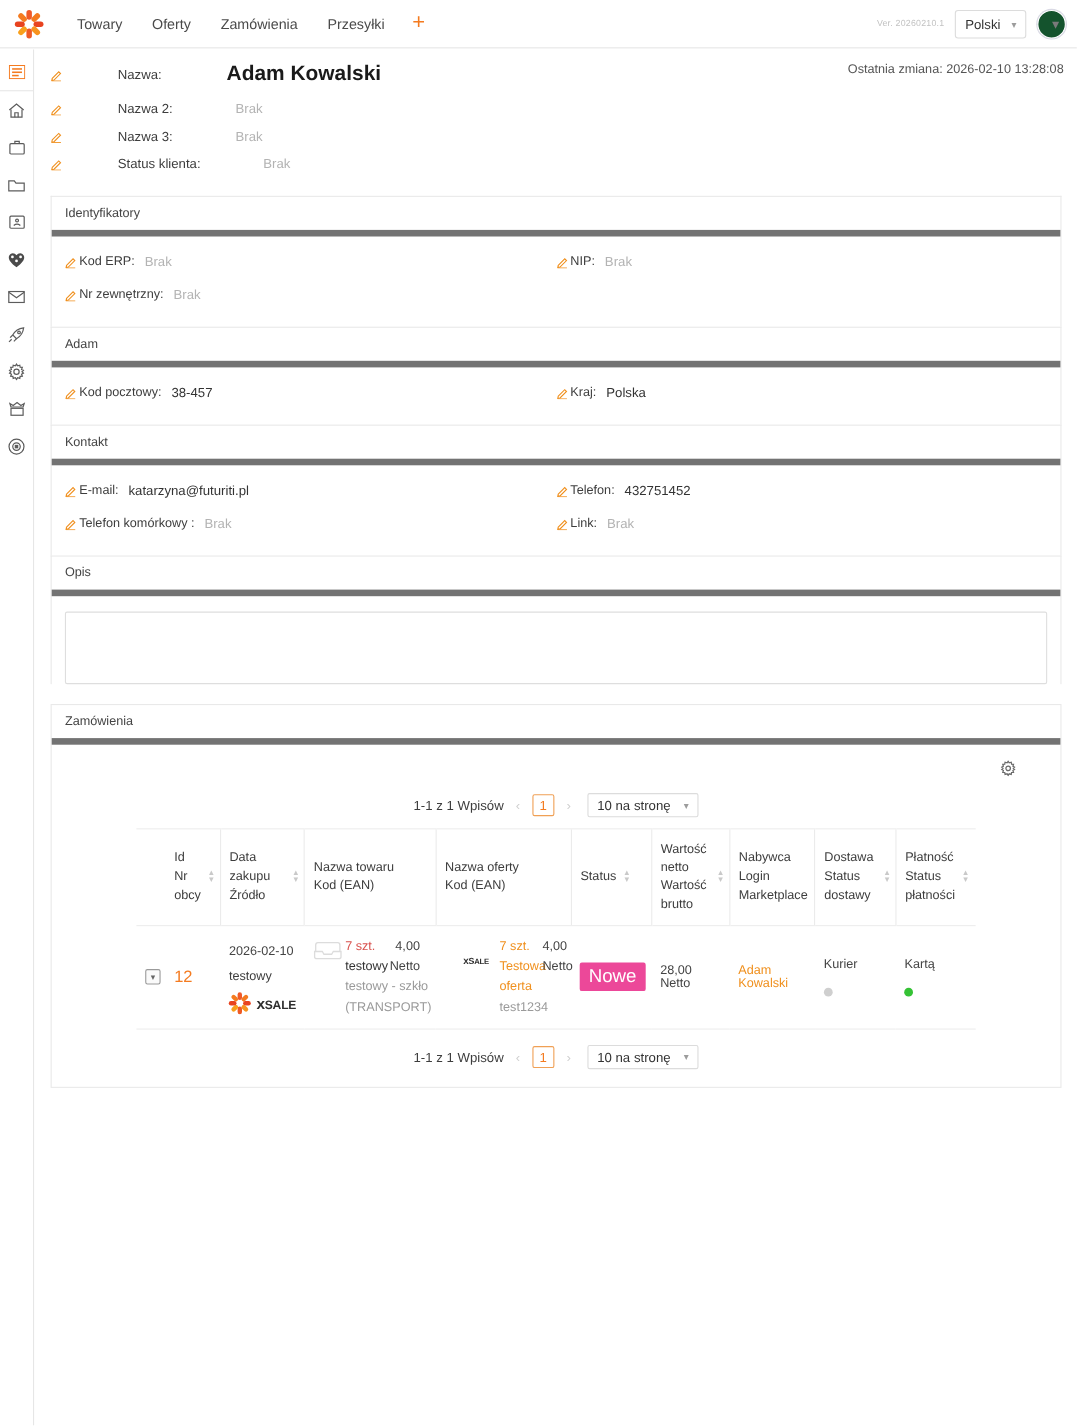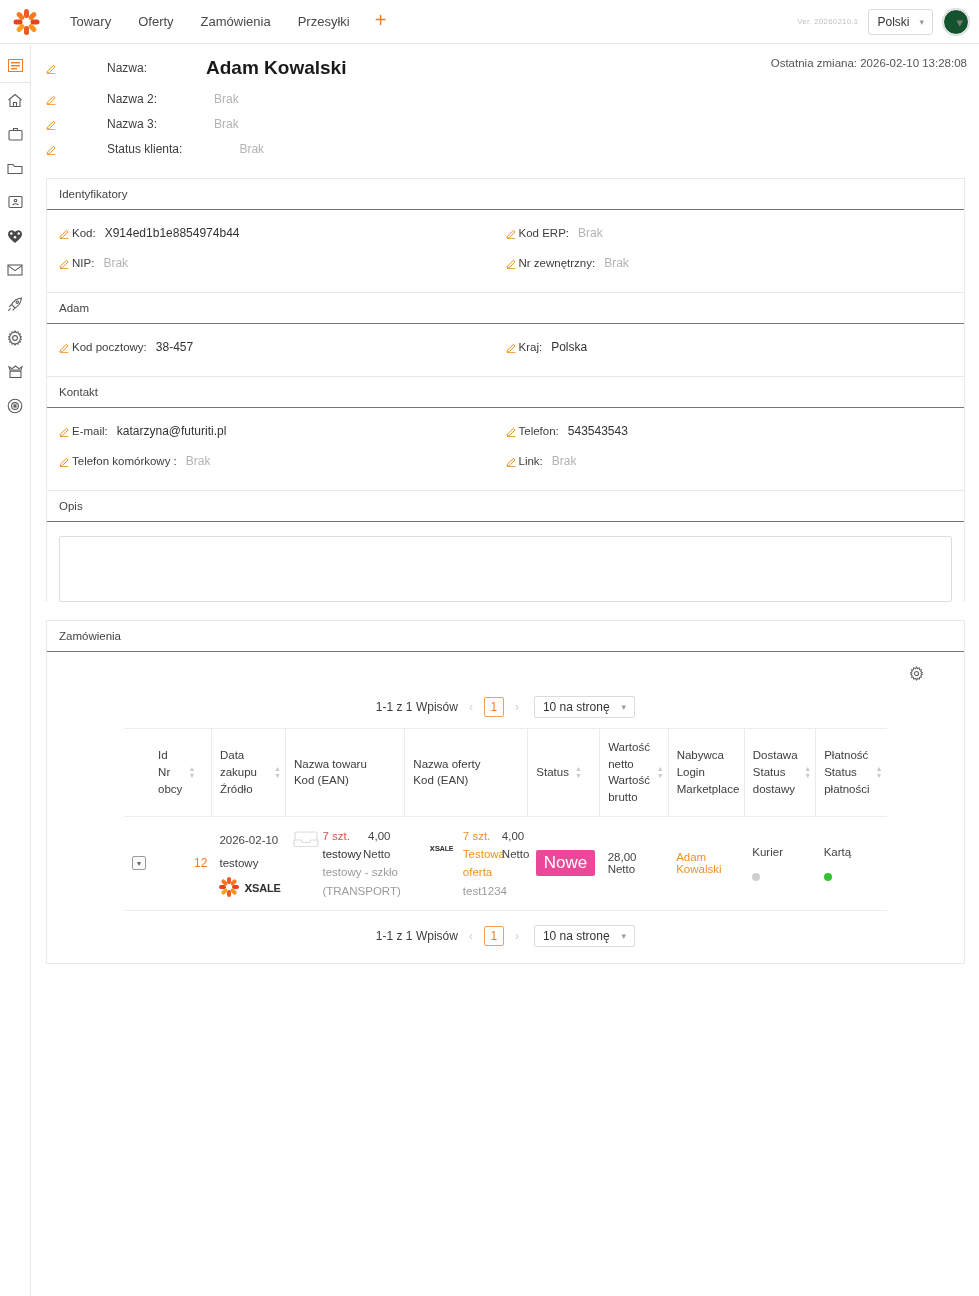--- a/index.html
+++ b/index.html
@@ -106,21 +106,21 @@
 
   
   .card {
     margin: 0 14px 0 14px;
     border: 1px solid #e9e9e9; border-bottom: none;
     background: #fff;
   }
   .card.first { margin-top: 22px; }
   .card-title {
     padding: 9px 12px; font-size: 11.5px; color: #444;
-    border-bottom: 1px solid #737373;
+    border-bottom: 6px solid #737373;
   }
   .card-body { padding: 16px 12px 6px 12px; }
   .grid2 { display: flex; flex-wrap: wrap; }
   .grid2 .cell { width: 50%; margin-bottom: 16px; display: flex; align-items: center; }
   .grid2 .cell .fld-label { font-size: 11.5px; }
   .grid2 .cell .fld-value { font-size: 12px; margin-left: 9px; }
 
   .desc-box {
     margin: 14px 12px 18px 12px; height: 66px;
     border: 1px solid #dedede; border-radius: 2px; background: #fff;
@@ -169,21 +169,21 @@
 
   table.orders tbody td {
     padding: 10px 4px 10px 8px; font-size: 11.5px; color: #444;
     vertical-align: middle; border-bottom: 1px solid #ededed;
   }
   .row-check {
     width: 14px; height: 14px; border: 1px solid #9a9a9a; border-radius: 2px;
     display: flex; align-items: center; justify-content: center;
     color: #666; font-size: 8px; background: #fafafa;
   }
-  .id-num { color: #f47b20; font-size: 12px; margin-left: 36px; }
+  .id-num { color: #f47b20; font-size: 15px; }
   .date-cell { line-height: 2.0; }
   .src-name { color: #3d3d3d; }
   .xsale-logo { display: flex; align-items: center; gap: 5px; margin-top: 2px; }
   .xsale-logo .mark { position: relative; width: 20px; height: 20px; }
   .xsale-logo .mark i {
     position: absolute; display: block; width: 4px; height: 7px; border-radius: 2px;
     left: 8px; top: 0px; transform-origin: 50% 10px;
   }
   .xsale-text { font-size: 14px; font-weight: bold; color: #2f2f2f; letter-spacing: -.2px; }
   .xsale-text .sm { font-size: 11px; }
@@ -384,30 +384,20 @@
     <div class="card-title">Identyfikatory</div>
     <div class="card-body">
       <div class="grid2">
         <div class="cell">
           <span class="pen">
               <svg width="11" height="11" viewBox="0 0 11 11">
                 <path d="M1.5 8.2 L7.4 2.3 L9 3.9 L3.1 9.8 L1.1 10.2 Z" fill="none" stroke="#f0901e" stroke-width="1"></path>
                 <rect x="1" y="10.2" width="8.4" height="0.9" fill="#f0901e"></rect>
               </svg>
             </span>
-          <span class="fld-label">Kod:</span>
-          <span class="fld-value">X914ed1b1e8854974b44</span>
-        </div>
-        <div class="cell">
-          <span class="pen">
-              <svg width="11" height="11" viewBox="0 0 11 11">
-                <path d="M1.5 8.2 L7.4 2.3 L9 3.9 L3.1 9.8 L1.1 10.2 Z" fill="none" stroke="#f0901e" stroke-width="1"></path>
-                <rect x="1" y="10.2" width="8.4" height="0.9" fill="#f0901e"></rect>
-              </svg>
-            </span>
           <span class="fld-label">Kod ERP:</span>
           <span class="fld-value empty">Brak</span>
         </div>
         <div class="cell">
           <span class="pen">
               <svg width="11" height="11" viewBox="0 0 11 11">
                 <path d="M1.5 8.2 L7.4 2.3 L9 3.9 L3.1 9.8 L1.1 10.2 Z" fill="none" stroke="#f0901e" stroke-width="1"></path>
                 <rect x="1" y="10.2" width="8.4" height="0.9" fill="#f0901e"></rect>
               </svg>
             </span>
@@ -471,21 +461,21 @@
           <span class="fld-value">katarzyna@futuriti.pl</span>
         </div>
         <div class="cell">
           <span class="pen">
               <svg width="11" height="11" viewBox="0 0 11 11">
                 <path d="M1.5 8.2 L7.4 2.3 L9 3.9 L3.1 9.8 L1.1 10.2 Z" fill="none" stroke="#f0901e" stroke-width="1"></path>
                 <rect x="1" y="10.2" width="8.4" height="0.9" fill="#f0901e"></rect>
               </svg>
             </span>
           <span class="fld-label">Telefon:</span>
-          <span class="fld-value">543543543</span>
+          <span class="fld-value">432751452</span>
         </div>
         <div class="cell">
           <span class="pen">
               <svg width="11" height="11" viewBox="0 0 11 11">
                 <path d="M1.5 8.2 L7.4 2.3 L9 3.9 L3.1 9.8 L1.1 10.2 Z" fill="none" stroke="#f0901e" stroke-width="1"></path>
                 <rect x="1" y="10.2" width="8.4" height="0.9" fill="#f0901e"></rect>
               </svg>
             </span>
           <span class="fld-label">Telefon komórkowy :</span>
           <span class="fld-value empty">Brak</span>

